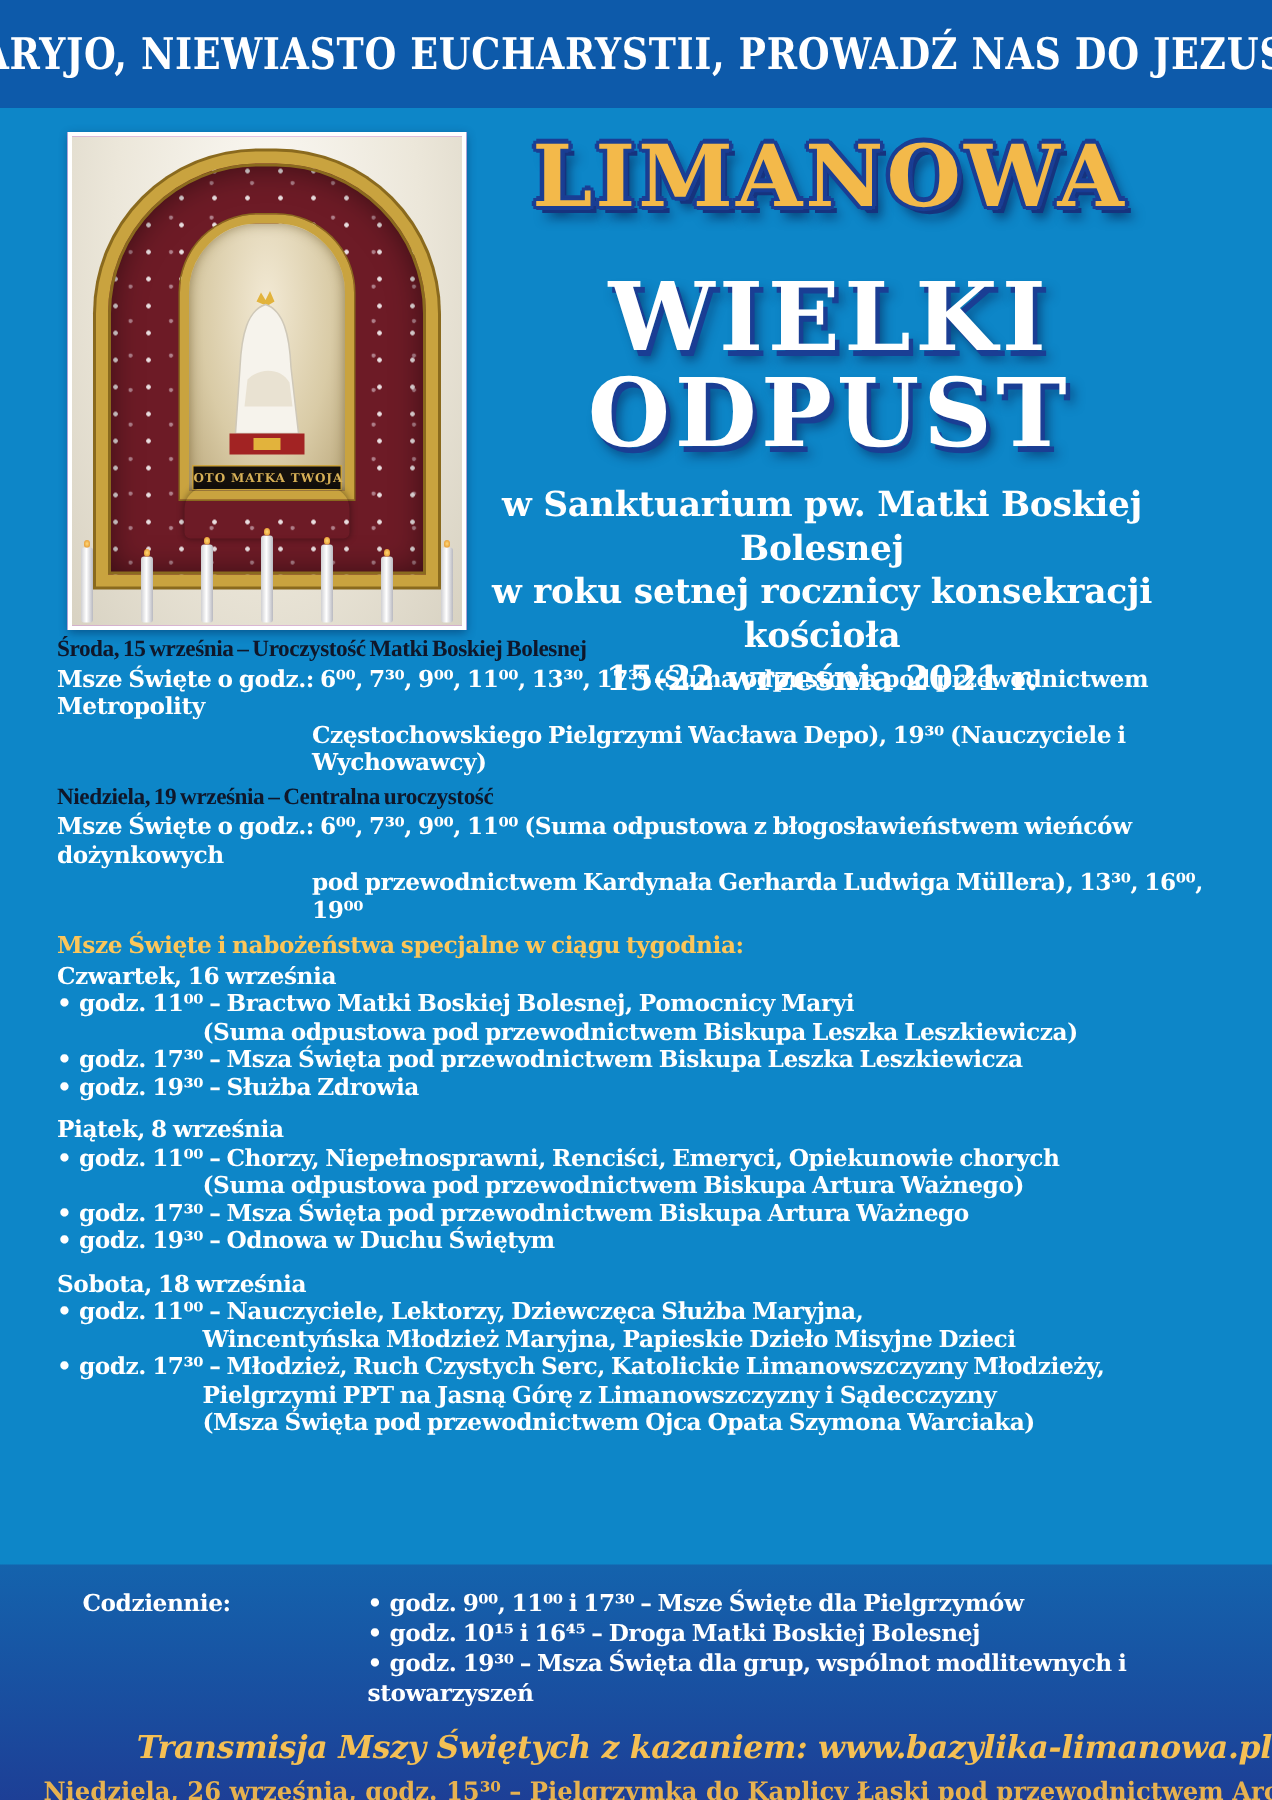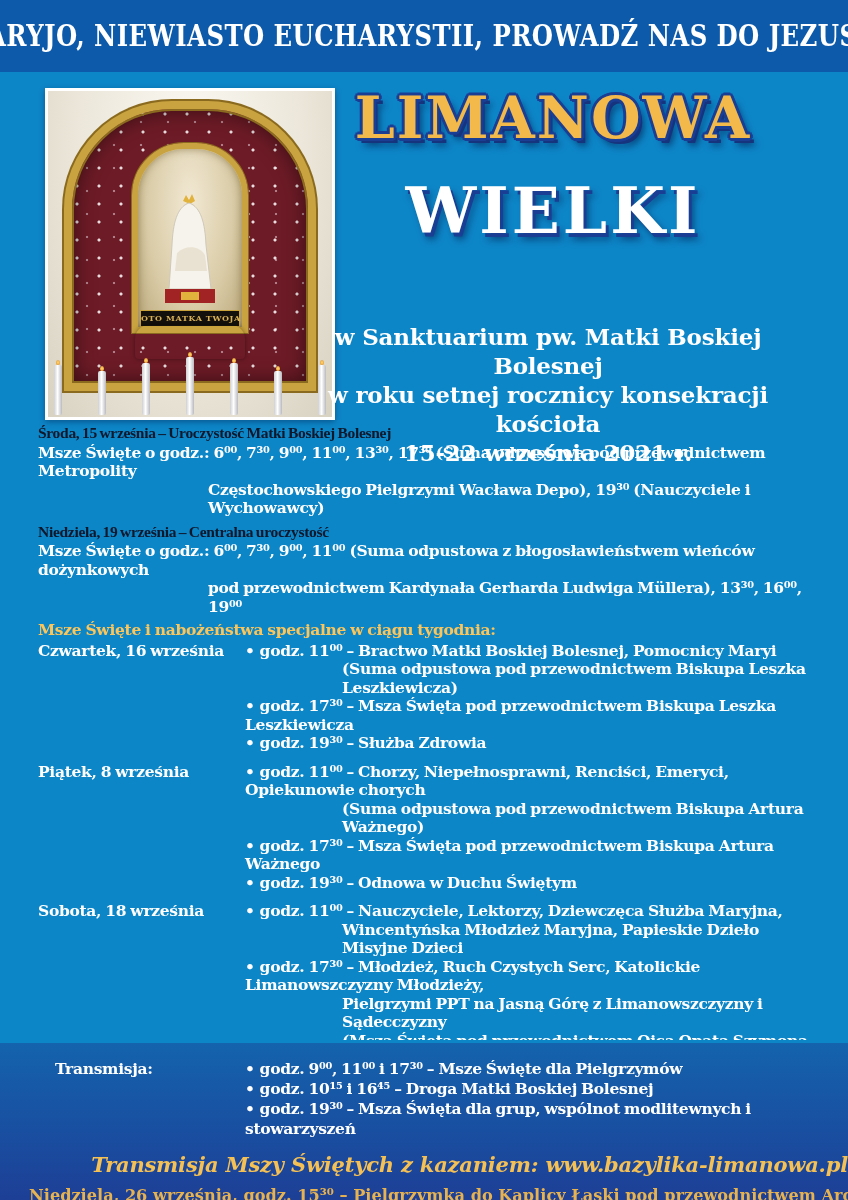--- a/index.html
+++ b/index.html
@@ -4,21 +4,21 @@
 <style>
   html,body{margin:0;padding:0;background:#0d86c8;}
   .poster{position:relative;width:848px;height:1200px;background:#0d86c8;overflow:hidden;
           font-family:"DejaVu Serif","Liberation Serif",serif;color:#fff;}
   
   .top-banner{position:absolute;left:0;top:0;width:100%;height:72px;background:#0d5aaa;
               display:flex;align-items:center;justify-content:center;}
   .top-banner .txt{display:inline-block;transform:scaleX(.84);white-space:nowrap;
                    font-weight:bold;font-size:29px;letter-spacing:.5px;color:#fff;}
   
-  .photo{position:absolute;left:45px;top:88px;width:290px;height:332px;background:#a21caf;
+  .photo{position:absolute;left:45px;top:88px;width:266px;height:332px;background:#a21caf;
          border:3px solid #fff;box-sizing:border-box;box-shadow:0 2px 6px rgba(0,30,70,.45);}
   .photo .wall{position:absolute;inset:0;background:radial-gradient(ellipse at 50% 18%,#fbf9f4 0%,#ece7da 55%,#d8d2c2 100%);}
   .arch{position:absolute;left:16px;right:16px;top:10px;bottom:26px;border:8px solid #c9a33f;
         box-shadow:0 0 0 2px #8a6a1e, inset 0 0 0 2px #8a6a1e, inset 0 0 22px rgba(0,0,0,.55);
         border-radius:108px 108px 0 0;background-color:#6d1b26;
         background-image:radial-gradient(circle at 5px 5px,rgba(255,255,255,.85) 1.3px,transparent 1.8px),
                          radial-gradient(circle at 15px 13px,rgba(230,210,220,.55) 1.1px,transparent 1.6px);
         background-size:22px 18px,27px 23px;}
   .inner-arch{position:absolute;left:50%;transform:translateX(-50%);top:34px;width:104px;height:178px;
         border:6px solid #c9a33f;box-shadow:0 0 0 1px #8a6a1e, inset 0 0 8px rgba(90,70,20,.5);
@@ -47,21 +47,21 @@
   .big-wrap{margin-top:28px;}
   .subtitle{position:absolute;left:300px;right:52px;top:322px;text-align:center;
         font-weight:bold;font-size:23px;line-height:29px;color:#fff;letter-spacing:-.2px;}
   
   .schedule{position:absolute;left:38px;right:26px;top:424px;height:616px;overflow:hidden;
         font-weight:bold;font-size:15.5px;line-height:18.5px;letter-spacing:-.3px;word-spacing:-1px;}
   .sec-title{color:#0f172a;margin-bottom:1px;font-family:Liberation Serif, serif;}
   .scont{margin-left:170px;}
   .sec{margin-bottom:5px;}
   .week-heading{color:#fcc65a;margin:3px 0 2px 0;}
-  .day-row{display:flex;margin-bottom:10px;}
+  .day-row{display:flex;margin-bottom:10px;flex-direction:column;}
   .day{width:207px;flex-shrink:0;}
   .items{flex:1;}
   .lc{margin-left:97px;}
   .lc:empty,.lc2:empty{display:none;}
   .bullet{margin-right:5px;}
   
   .bottom-band{position:absolute;left:0;right:0;top:1043px;bottom:0;
         background:linear-gradient(180deg,#1463ad 0%,#1d3f96 100%);}
   .daily-row{display:flex;padding:16px 26px 0 55px;font-weight:bold;font-size:15.5px;line-height:20px;
         letter-spacing:-.3px;word-spacing:-1px;}
@@ -104,20 +104,21 @@
       <div class="candle" style="height:52px"></div>
       <div class="candle" style="height:44px"></div>
       <div class="candle" style="height:50px"></div>
     </div>
   </div>
 
   <div class="title-block">
     <div class="city">LIMANOWA</div>
     <div class="big-wrap">
       <div class="big">WIELKI</div>
+      <div class="big">ODPUST</div>
     </div>
   </div>
   <div class="subtitle">
     <div>w Sanktuarium pw. Matki Boskiej Bolesnej</div>
     <div>w roku setnej rocznicy konsekracji kościoła</div>
     <div>15-22 września 2021 r.</div>
   </div>
 
   <div class="schedule">
 
@@ -163,21 +164,21 @@
         <div><span class="bullet">•</span><span>godz. 17³⁰</span> <span>– Młodzież, Ruch Czystych Serc, Katolickie Limanowszczyzny Młodzieży,</span></div>
         <div class="lc">Pielgrzymi PPT na Jasną Górę z Limanowszczyzny i Sądecczyzny</div>
         <div class="lc">(Msza Święta pod przewodnictwem Ojca Opata Szymona Warciaka)</div>
       </div>
     </div>
 
   </div>
 
   <div class="bottom-band">
     <div class="daily-row">
-      <div class="daily-label">Transmisja:</div>
+      <div class="daily-label">Codziennie:</div>
       <div class="items">
         <div><span class="bullet">•</span><span>godz. 9⁰⁰, 11⁰⁰ i 17³⁰</span> <span>– Msze Święte dla Pielgrzymów</span></div>
         <div><span class="bullet">•</span><span>godz. 10¹⁵ i 16⁴⁵</span> <span>– Droga Matki Boskiej Bolesnej</span></div>
         <div><span class="bullet">•</span><span>godz. 19³⁰</span> <span>– Msza Święta dla grup, wspólnot modlitewnych i stowarzyszeń</span></div>
       </div>
     </div>
     <div class="transmisja">Transmisja Mszy Świętych z kazaniem: www.bazylika-limanowa.pl</div>
     <div class="final-line">
       <span class="txt">Niedziela, 26 września, godz. 15³⁰ – Pielgrzymka do Kaplicy Łaski pod przewodnictwem Arcybiskupa Henryka Nowackiego</span>
     </div>

